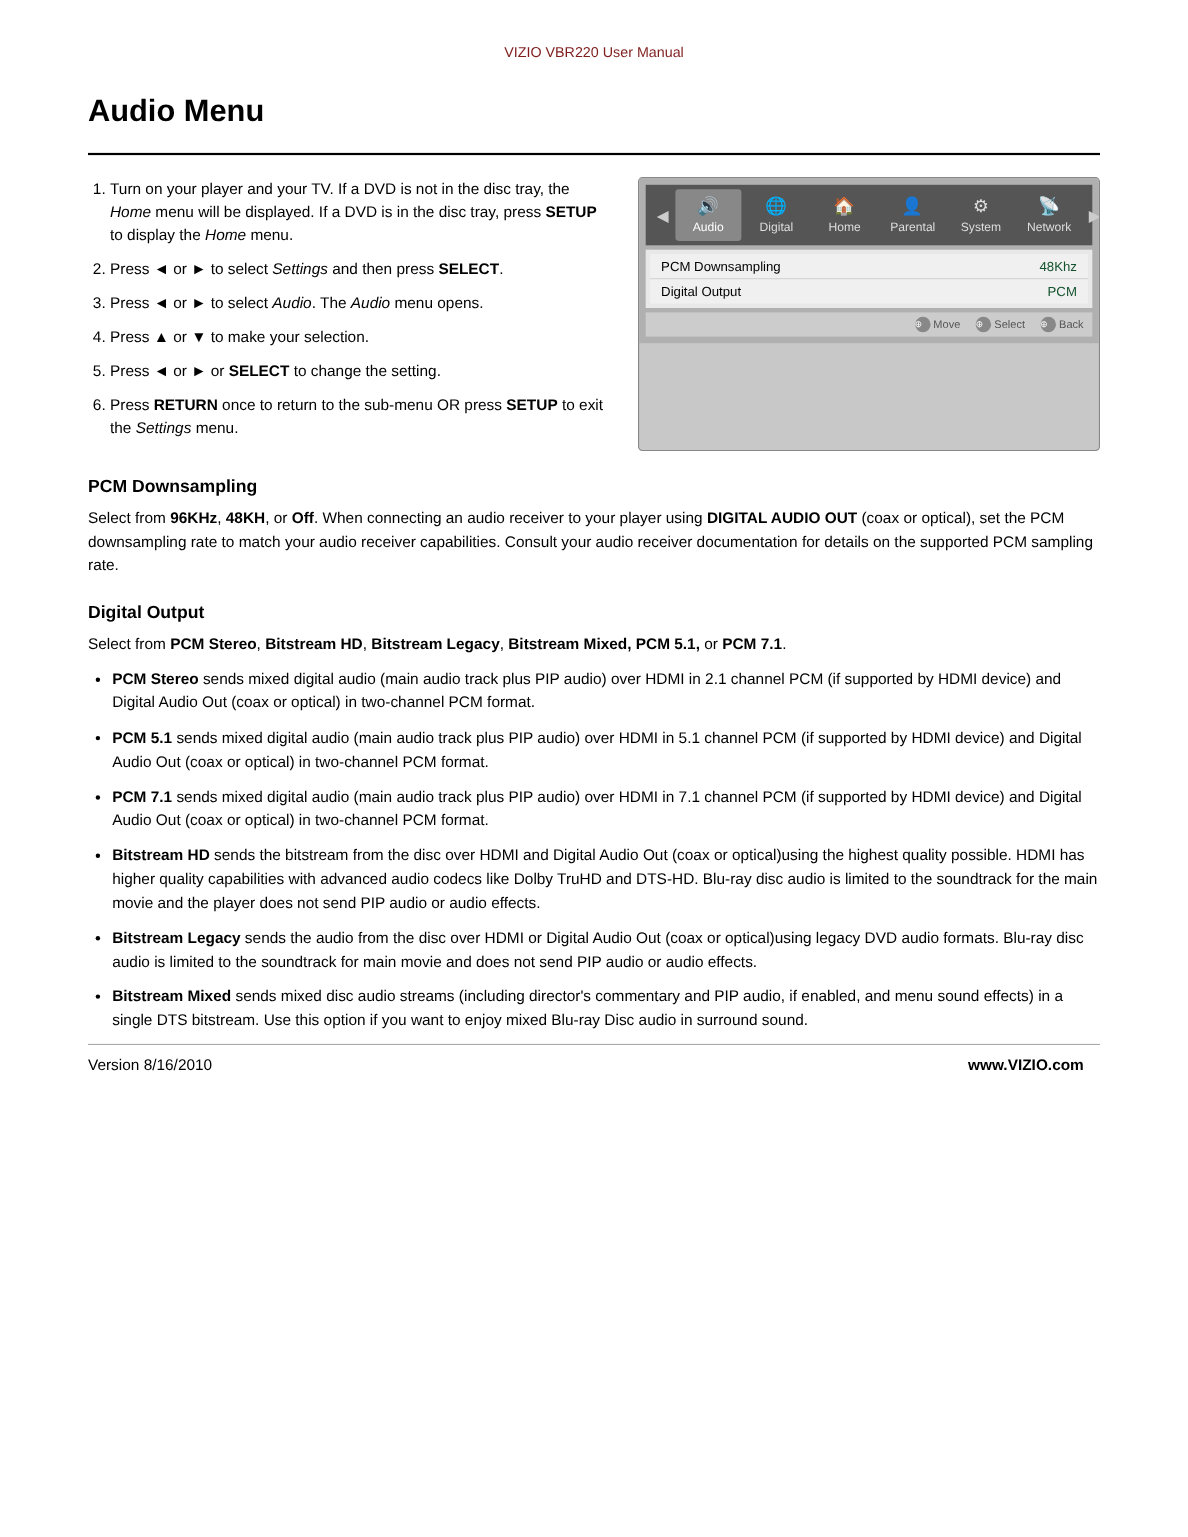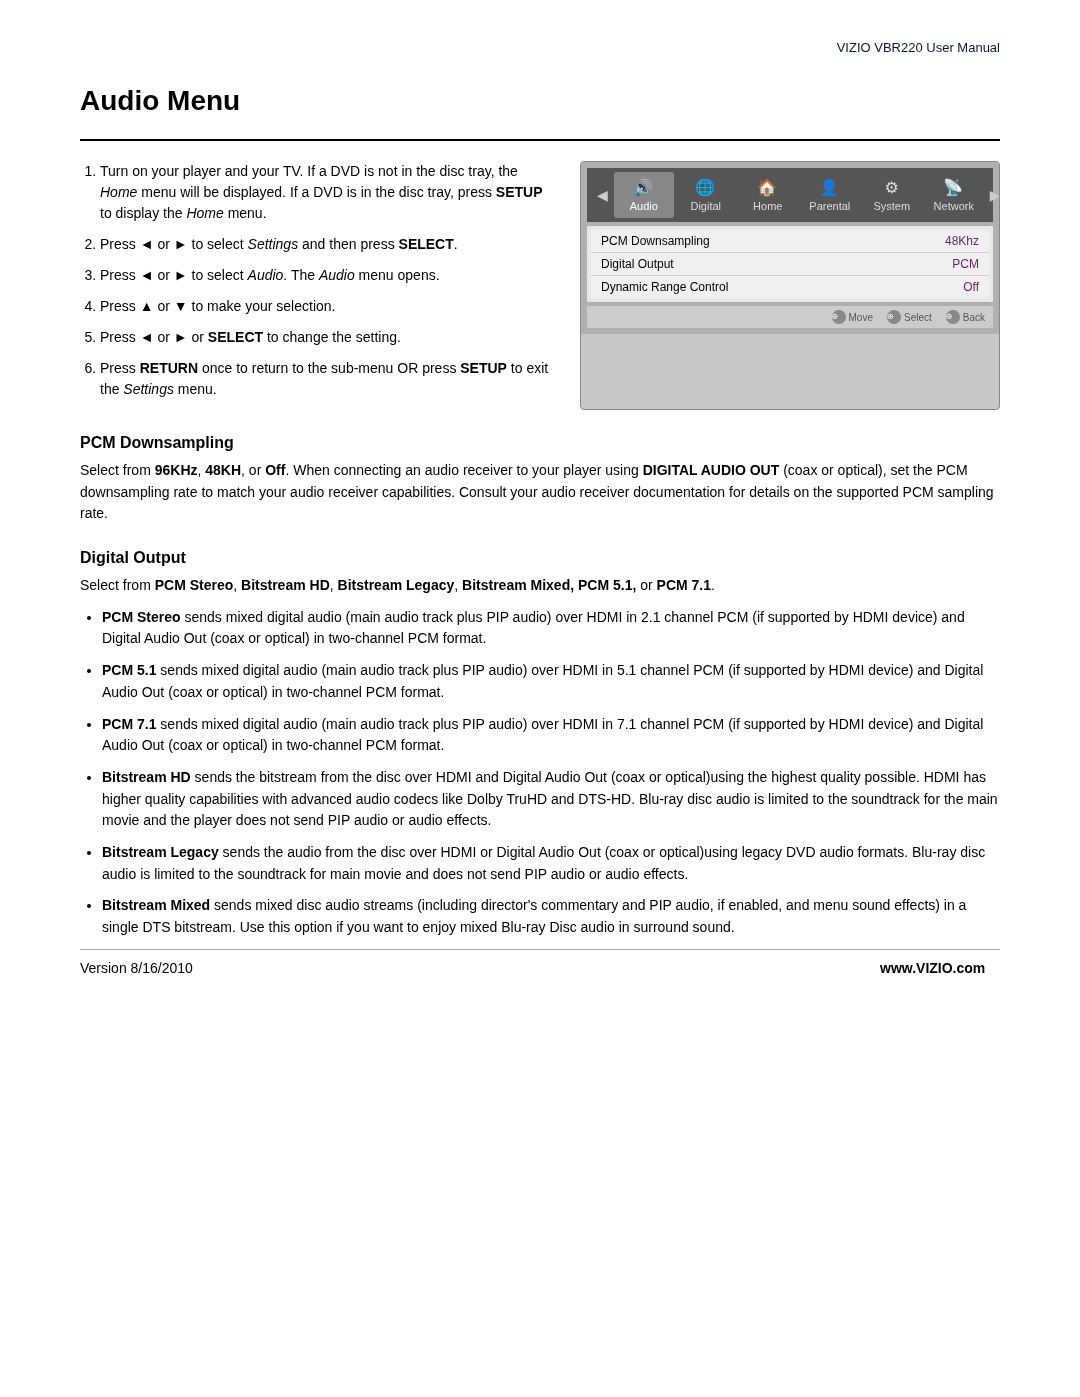--- a/index.html
+++ b/index.html
@@ -6,24 +6,24 @@
     body {
       font-family: Arial, Helvetica, sans-serif;
       font-size: 14px;
       background: #fff;
       color: #000;
       width: 1080px;
       min-height: 1397px;
       padding: 40px 80px 60px 80px;
     }
     .header-right {
-      text-align: right;
+      text-align: center;
       font-size: 13px;
       margin-bottom: 30px;
-      color: #0f172a;
+      color: #7f1d1d;
     }
     h1 {
       font-size: 28px;
       font-weight: bold;
       margin-bottom: 20px;
       border-bottom: 2px solid #000;
       padding-bottom: 22px;
     }
     .main-content {
       display: flex;
@@ -92,21 +92,21 @@
     .sim-row {
       display: flex;
       justify-content: space-between;
       padding: 4px 10px;
       font-size: 12px;
       border-bottom: 1px solid #ccc;
       background: #f0f0f0;
     }
     .sim-row:last-child { border-bottom: none; }
     .sim-row-val {
-      color: #701a75;
+      color: #14532d;
     }
     .sim-footer {
       display: flex;
       justify-content: flex-end;
       gap: 14px;
       padding: 4px 8px;
       font-size: 10px;
       color: #555;
       background: #ccc;
     }
@@ -223,24 +223,20 @@
       </div>
       <div class="sim-table">
         <div class="sim-row">
           <span>PCM Downsampling</span>
           <span class="sim-row-val">48Khz</span>
         </div>
         <div class="sim-row">
           <span>Digital Output</span>
           <span class="sim-row-val">PCM</span>
         </div>
-        <div class="sim-row">
-          <span>Dynamic Range Control</span>
-          <span class="sim-row-val">Off</span>
-        </div>
       </div>
       <div class="sim-footer">
         <span><span class="sim-btn-icon">⊕</span> Move</span>
         <span><span class="sim-btn-icon">⊕</span> Select</span>
         <span><span class="sim-btn-icon">⊕</span> Back</span>
       </div>
     </div>
   </div>
 </div>
 

